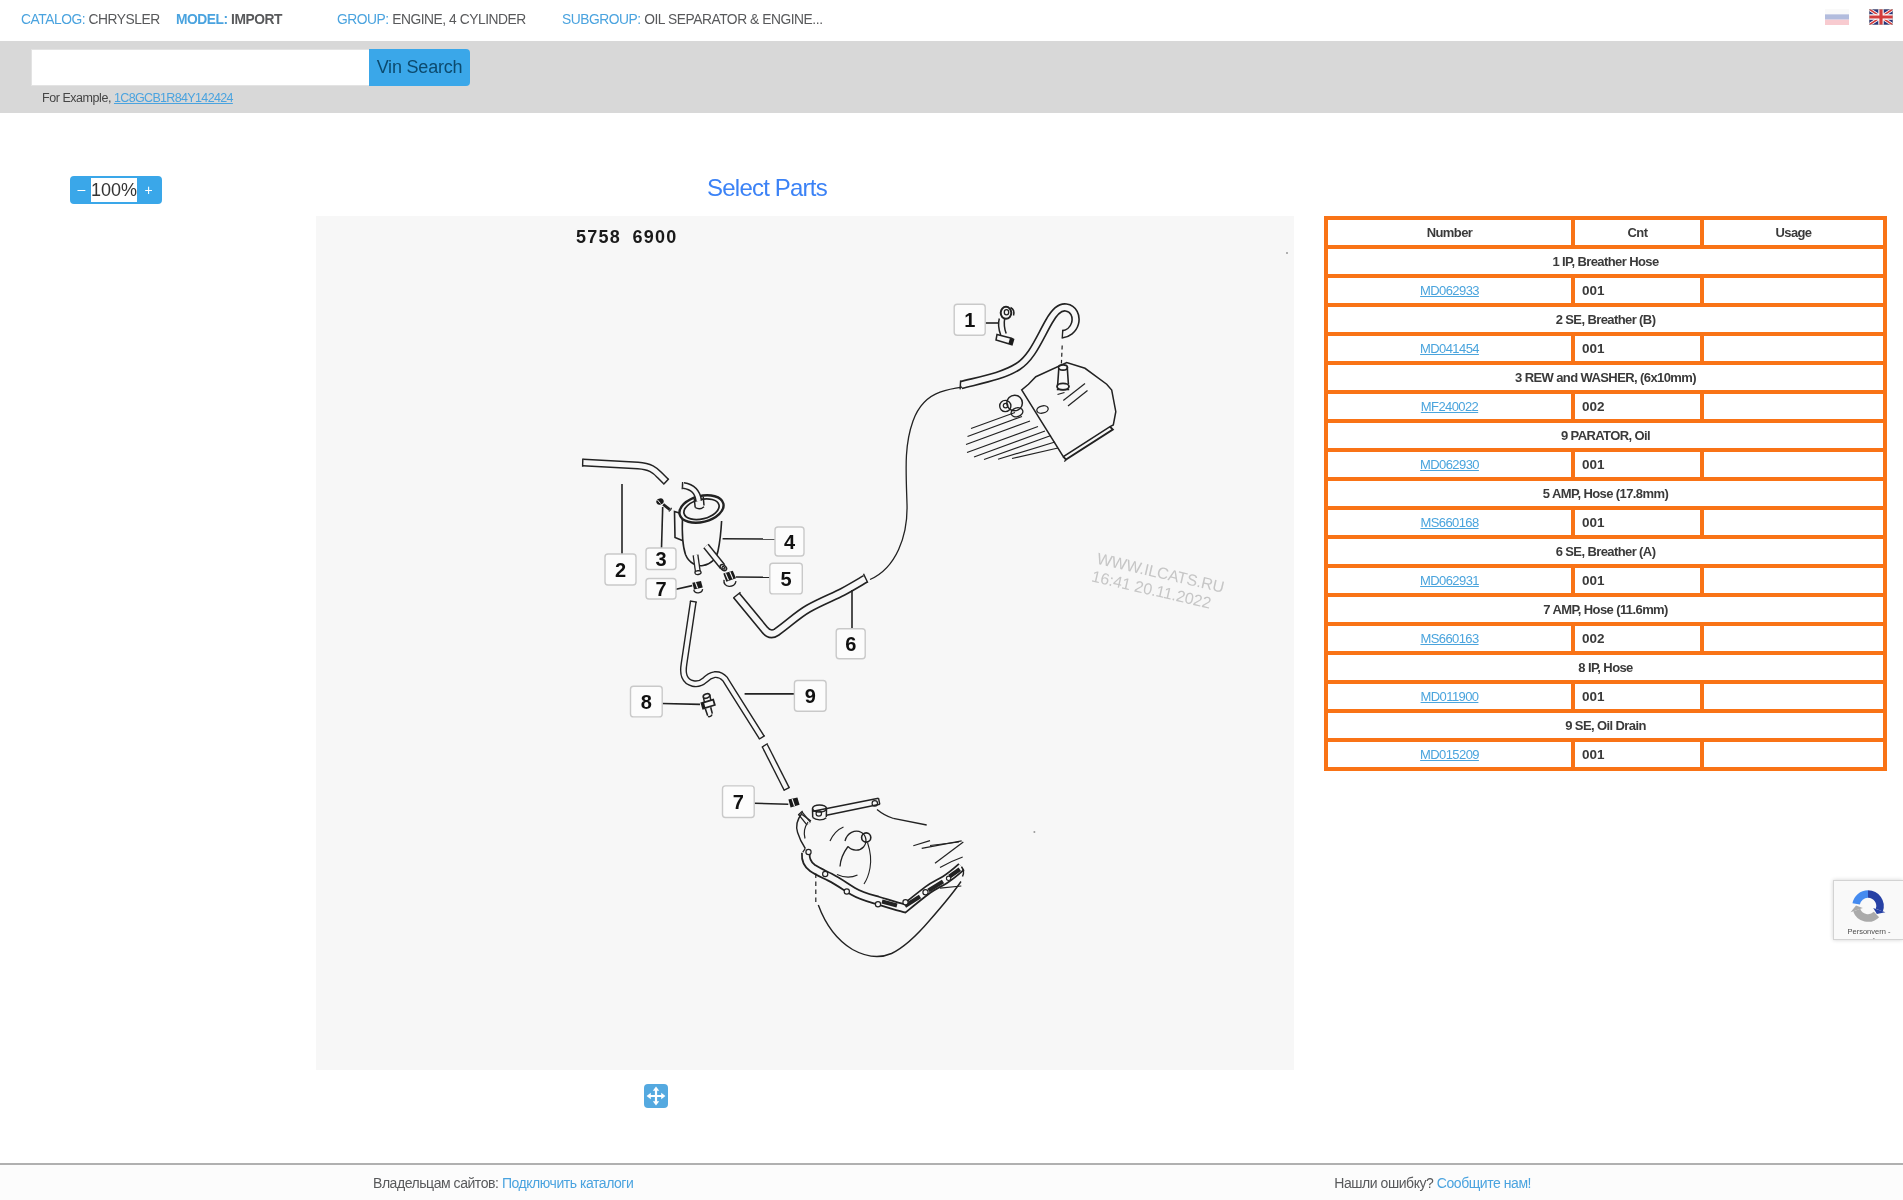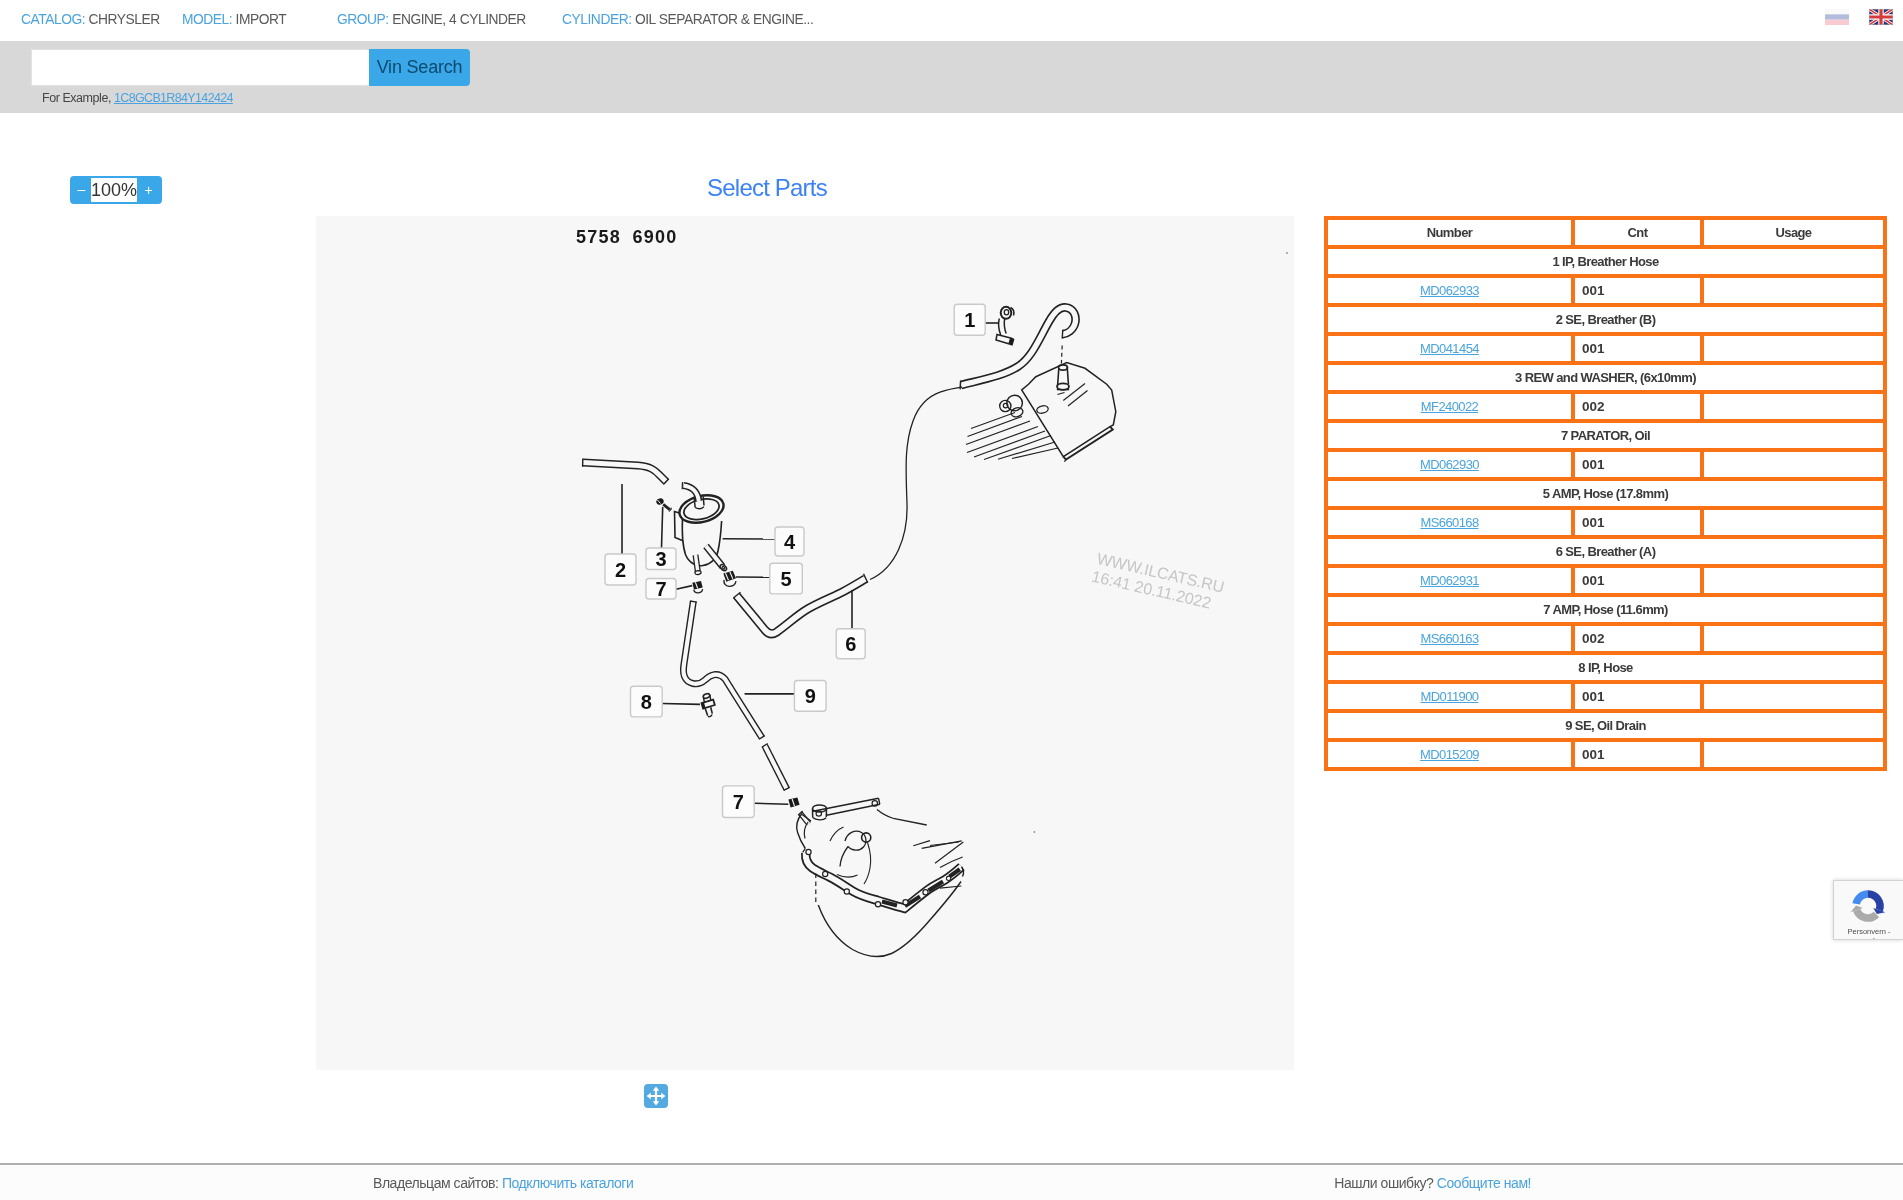--- a/index.html
+++ b/index.html
@@ -46,23 +46,23 @@
 #recaptcha { position:absolute; left:1833px; top:880px; width:70px; height:60px; background:#f9f9f9;
   border:1px solid #d3d3d3; border-right:none; box-shadow:0 0 4px rgba(0,0,0,0.18);padding-left:35px; }
 #recaptcha { overflow:hidden; }
 #recaptcha .rc-txt { position:absolute; left:0; top:46px; width:70px; text-align:center;
   font-size:7.5px; color:#4d4d4d; }
 </style>
 </head>
 <body>
 <div id="nav">
   <div class="navitem" style="left:21px;"><span class="lbl">CATALOG:</span> <span class="val">CHRYSLER</span></div>
-  <div class="navitem" style="left:182px;"><span class="lbl">MODEL:</span> <span class="val">IMPORT</span></div>
+  <div class="navitem" style="left:176px;font-weight:bold;"><span class="lbl">MODEL:</span> <span class="val">IMPORT</span></div>
   <div class="navitem" style="left:337px;"><span class="lbl">GROUP:</span> <span class="val">ENGINE, 4 CYLINDER</span></div>
-  <div class="navitem" style="left:562px;"><span class="lbl">CYLINDER:</span> <span class="val">OIL SEPARATOR &amp; ENGINE...</span></div>
+  <div class="navitem" style="left:562px;"><span class="lbl">SUBGROUP:</span> <span class="val">OIL SEPARATOR &amp; ENGINE...</span></div>
   <svg id="flag-ru" viewBox="0 0 24 16">
       <rect width="24" height="5.33" fill="#f5f5f5"></rect>
       <rect y="5.33" width="24" height="5.33" fill="#7586c3"></rect>
       <rect y="10.66" width="24" height="5.34" fill="#f4a2ab"></rect>
     </svg>
   <svg id="flag-uk" viewBox="0 0 24 16">
     <rect width="24" height="16" fill="#29337a"></rect>
     <path d="M0,0 L24,16 M24,0 L0,16" stroke="#fff" stroke-width="3.2"></path>
     <path d="M0,0 L24,16 M24,0 L0,16" stroke="#d33c3c" stroke-width="1.6"></path>
     <path d="M12,0 V16 M0,8 H24" stroke="#fff" stroke-width="5.4"></path>
@@ -324,21 +324,21 @@
       </tr>
   <tr>
         <td class="grp" colspan="3">3 REW and WASHER, (6x10mm)</td>
       </tr>
   <tr>
         <td><a href="#">MF240022</a></td>
         <td class="cnt">002</td>
         <td></td>
       </tr>
   <tr>
-        <td class="grp" colspan="3">7 PARATOR, Oil</td>
+        <td class="grp" colspan="3">9 PARATOR, Oil</td>
       </tr>
   <tr>
         <td><a href="#">MD062930</a></td>
         <td class="cnt">001</td>
         <td></td>
       </tr>
   <tr>
         <td class="grp" colspan="3">5 AMP, Hose (17.8mm)</td>
       </tr>
   <tr>

